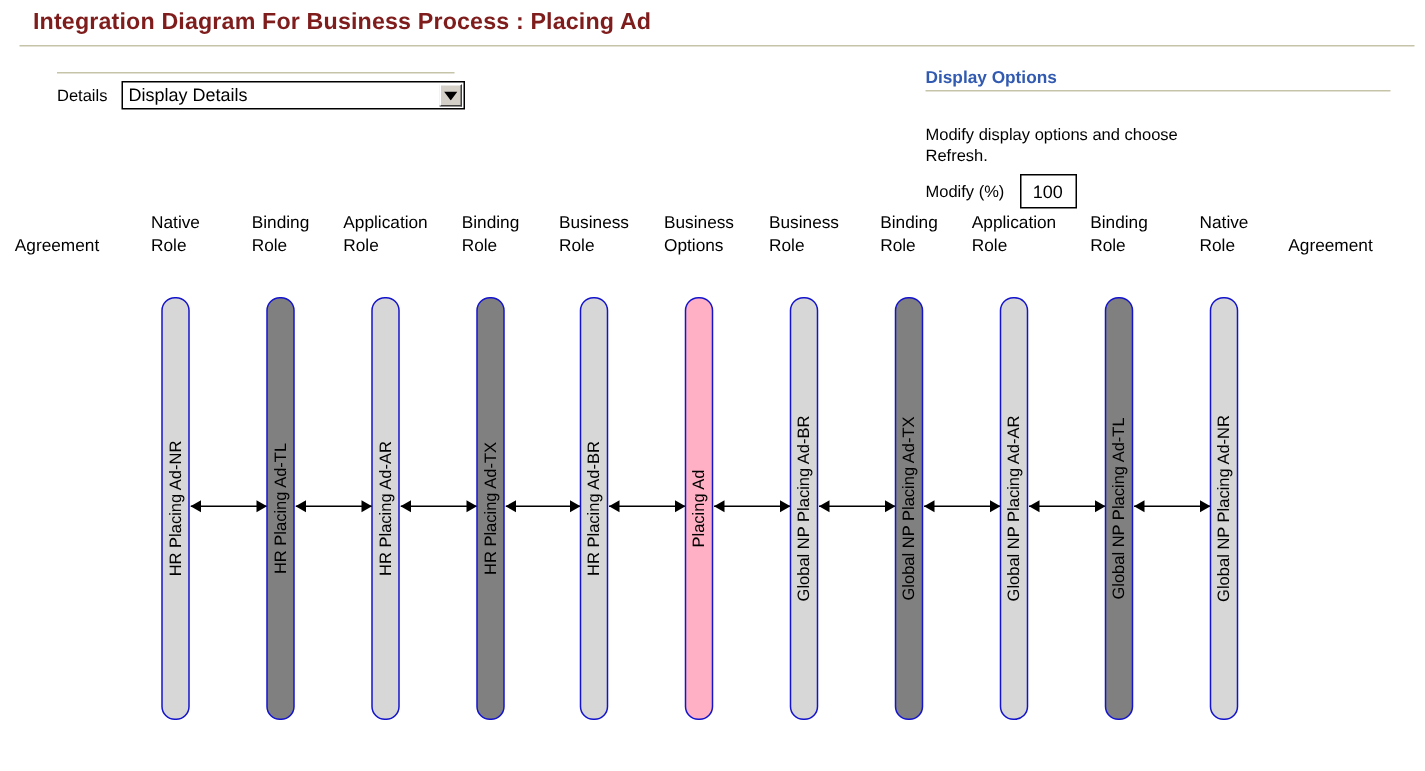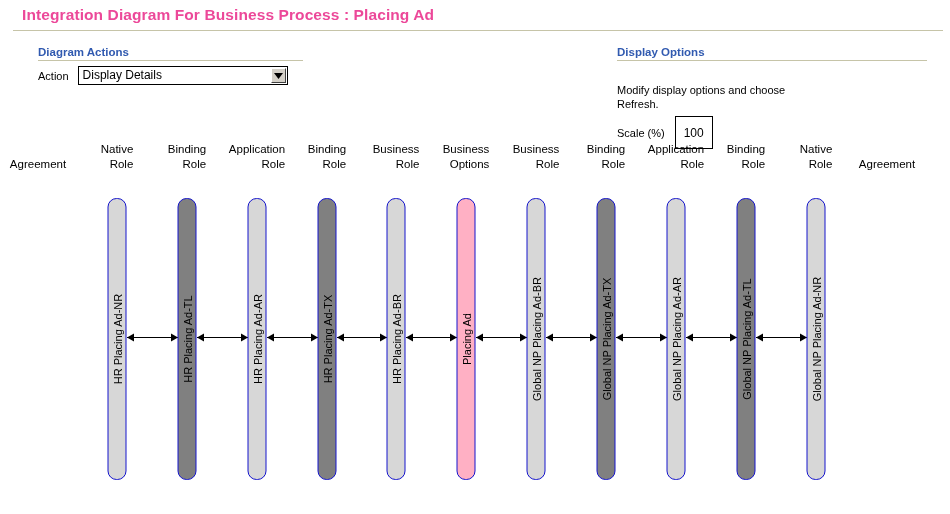--- a/index.html
+++ b/index.html
@@ -17,21 +17,21 @@
     background: #ffffff;
   }
 
   
   .page-title {
     position: absolute;
     left: 22px;
     top: 6px;
     font-size: 15.5px;
     font-weight: bold;
-    color: #ec4899;
+    color: #7f1d1d;
     letter-spacing: 0.1px;
     white-space: nowrap;
   }
   .title-rule {
     position: absolute;
     left: 13px;
     top: 30px;
     width: 930px;
     height: 1px;
     background: #c6c4a8;
@@ -67,21 +67,21 @@
     white-space: nowrap;
   }
 
   
   .sel-wrap {
     position: relative;
     display: inline-block;
     margin-left: 9px;
   }
   .sel-box {
-    width: 210px;
+    width: 229px;
     height: 19px;
     border: 1px solid #000000;
     background: #ffffff;
     font-size: 12px;
     color: #000000;
     line-height: 17px;
     padding-left: 4px;
     white-space: nowrap;
     overflow: hidden;
   }
@@ -99,21 +99,21 @@
     display: flex;
     align-items: center;
     justify-content: center;
   }
   .sel-arrow svg { display: block; }
 
   
   .txt-box {
     margin-left: 10px;
     width: 38px;
-    height: 33px;
+    height: 23px;
     border: 1px solid #000000;
     background: #ffffff;
     font-size: 12px;
     color: #000000;
     line-height: 17px;
     text-align: center;
     font-family: "Liberation Sans", sans-serif;
     padding: 0;
   }
 
@@ -123,21 +123,21 @@
     left: 0;
     top: 130px;
     width: 950px;
     height: 384px;
   }
   .col-header {
     position: absolute;
     top: 12px;
     font-size: 11.5px;
     color: #000000;
-    text-align: right;
+    text-align: left;
     line-height: 15px;
     white-space: nowrap;
     transform: translateX(-50%);
   }
   .lane {
     position: absolute;
     width: 19px;
     border: 1px solid #1414cc;
     border-radius: 9px;
     transform: translateX(-50%);
@@ -162,41 +162,40 @@
 </style>
 </head>
 <body>
 
 <div id="page">
 
   <div class="page-title">Integration Diagram For Business Process : Placing Ad</div>
   <div class="title-rule"></div>
 
   <div class="section" style="left:38px; top:46px; width:265px;">
-    <div class="section-title">Diagram Actions</div>
     <div class="section-rule"></div>
     <div class="field-row">
-      <span class="field-label">Action</span>
+      <span class="field-label">Details</span>
       <span class="sel-wrap">
         <div class="sel-box">Display Details</div>
         <span class="sel-arrow">
           <svg width="9" height="6" viewBox="0 0 9 6">
               <polygon points="0,0 9,0 4.5,6" fill="#000000"></polygon>
             </svg>
         </span>
       </span>
     </div>
   </div>
 
   <div class="section" style="left:617px; top:46px; width:310px;">
     <div class="section-title">Display Options</div>
     <div class="section-rule"></div>
     <div class="section-desc" style="max-width:180px;margin-top:22px;">Modify display options and choose Refresh.</div>
     <div class="field-row">
-      <span class="field-label">Scale (%)</span>
+      <span class="field-label">Modify (%)</span>
       <input class="txt-box" type="text" value="100" style="">
     </div>
   </div>
 
   <div id="diagram">
       <div class="col-header" style="left: 38px; top: 27px;">
         <div>Agreement</div>
       </div>
       <div class="col-header" style="left: 117px;">
         <div>Native</div>

